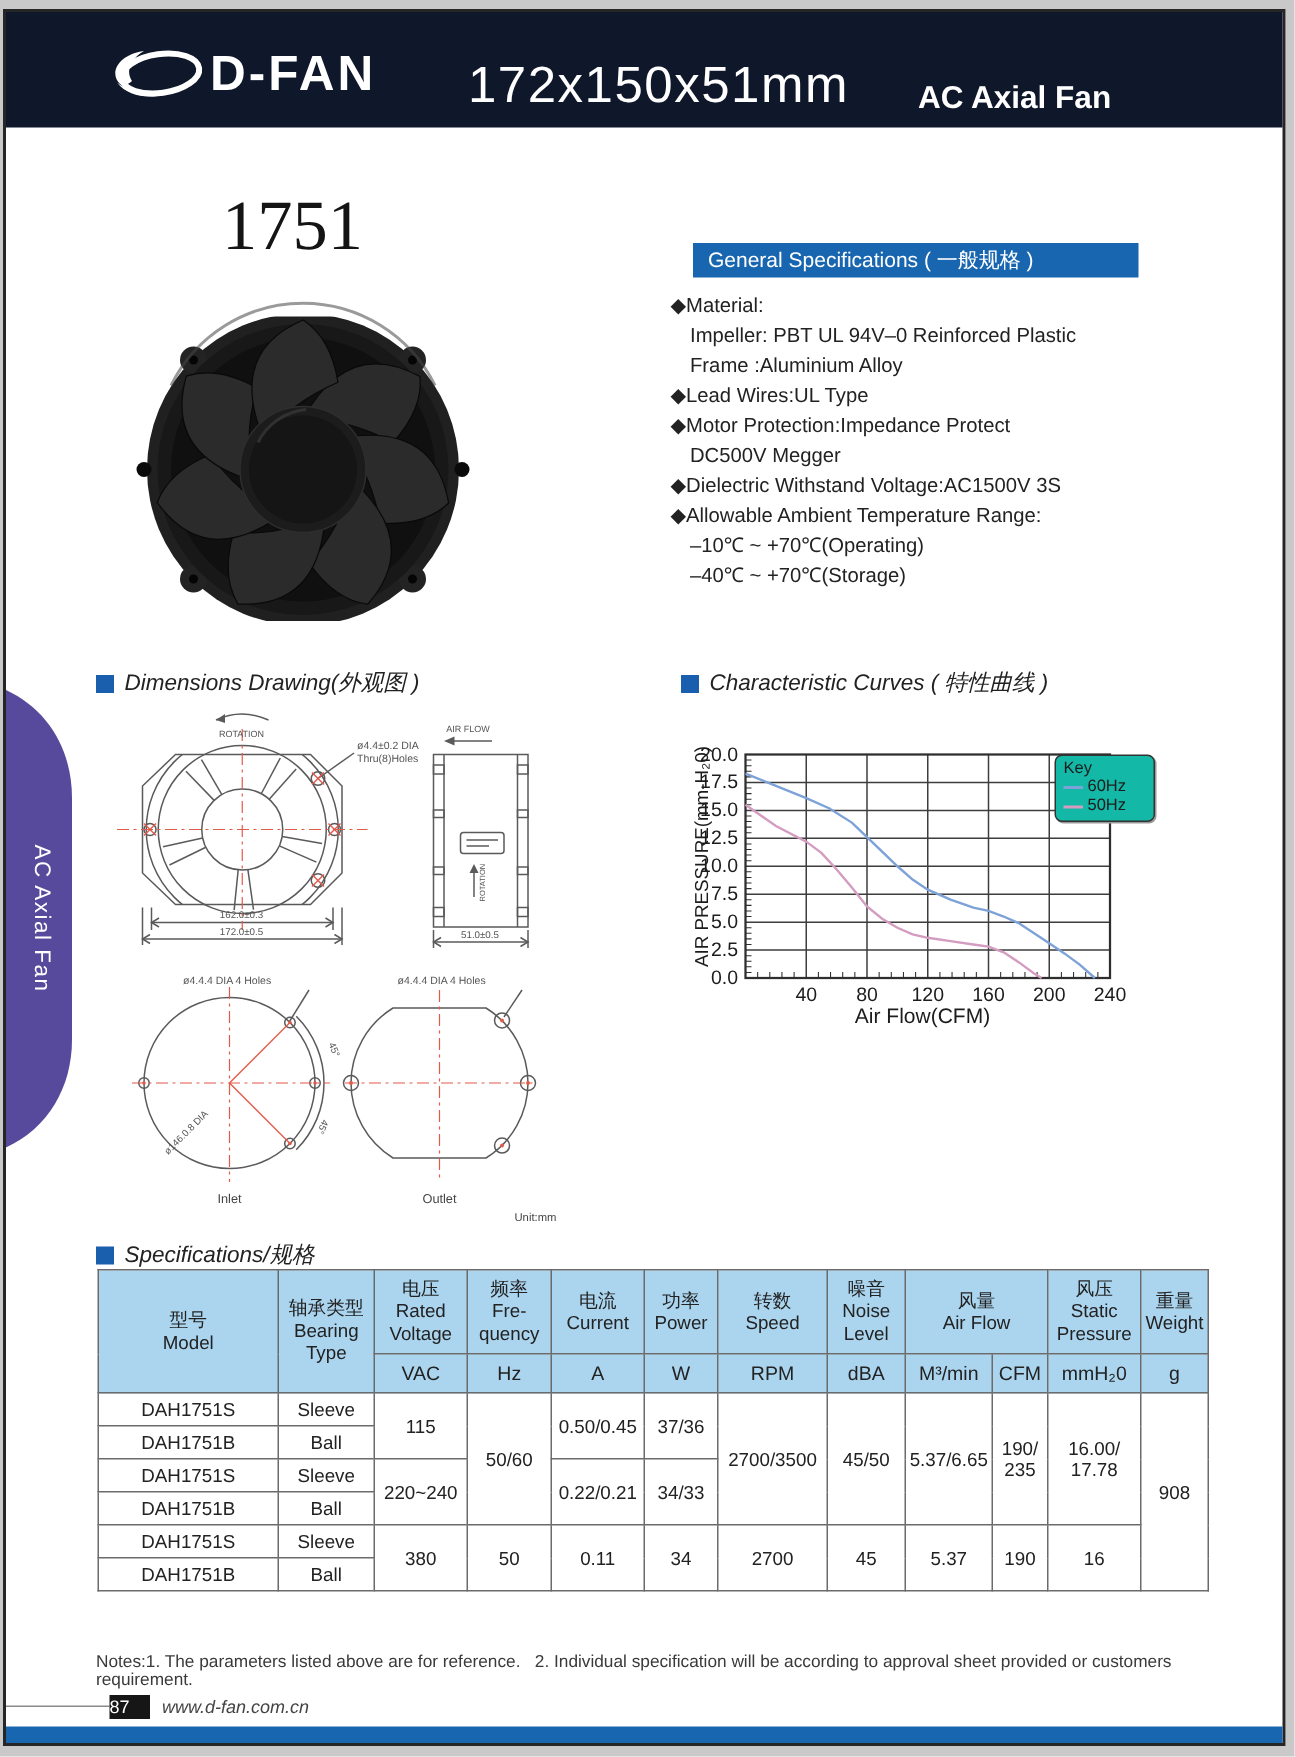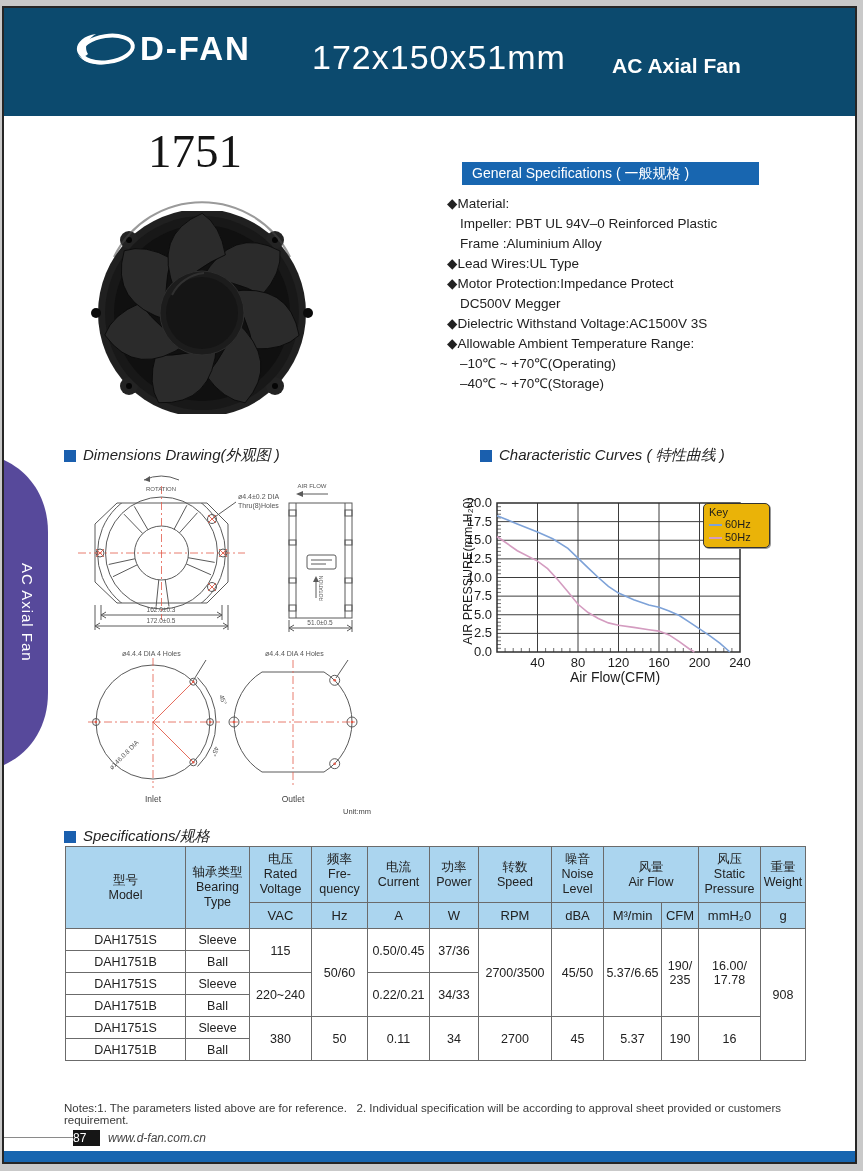--- a/index.html
+++ b/index.html
@@ -3,21 +3,21 @@
 <meta charset="utf-8">
 <style>
   html,body{margin:0;padding:0;}
   body{width:863px;height:1171px;position:relative;background:#c9c9c9;
        font-family:"Liberation Sans",sans-serif;overflow:hidden;}
   .page{position:absolute;left:2px;top:6px;width:851px;height:1154px;
         background:#fff;border:2px solid #262626;}
   .abs{position:absolute;}
 
   
-  .hdr{position:absolute;left:0;top:0;width:100%;height:108px;background:#0c4a6e;}
+  .hdr{position:absolute;left:0;top:0;width:100%;height:77px;background:#0f172a;}
   .logo-wrap{position:absolute;left:70px;top:20px;display:flex;align-items:center;}
   .logo-text{color:#fff;font-size:33px;font-weight:bold;letter-spacing:2px;margin-left:4px;}
   .hdr-size{position:absolute;left:308px;top:30px;color:#fff;font-size:34px;letter-spacing:1px;}
   .hdr-sub{position:absolute;left:608px;top:46px;color:#fff;font-size:21px;font-weight:bold;}
 
   
   .model-title{position:absolute;left:86px;top:116px;width:210px;text-align:center;
                font-family:"Liberation Serif",serif;font-size:47px;color:#141414;}
 
   
@@ -32,21 +32,21 @@
   .sec-title{position:absolute;font-size:15px;color:#222;display:flex;align-items:center;gap:7px;font-style:italic;}
   .sec-sq{width:12px;height:12px;background:#1a5fae;display:inline-block;}
 
   
   .chart-title{position:absolute;left:505px;top:470px;width:215px;text-align:center;
                font-size:19px;color:#1c1c1c;}
   .ylab{position:absolute;left:381px;top:555px;width:168px;height:16px;text-align:center;
         font-size:12.5px;color:#1c1c1c;transform:rotate(-90deg);}
   .xlab{position:absolute;left:511px;top:661px;width:200px;text-align:center;
         font-size:14px;color:#1c1c1c;}
-  .legend{position:absolute;left:699px;top:495px;width:56px;background:#eab308;
+  .legend{position:absolute;left:699px;top:495px;width:56px;background:#14b8a6;
           border:1.2px solid #333;border-radius:5px;padding:2px 4px 3px 5px;
           font-size:11px;color:#1c1c1c;box-shadow:1px 1px 0 #999;}
   .lg-row{display:flex;align-items:center;gap:3px;line-height:13px;}
   .lg-line{display:inline-block;width:13px;height:2px;}
 
   
   table.sp{position:absolute;left:61px;top:838px;border-collapse:collapse;
            table-layout:fixed;width:740px;font-size:12.5px;color:#222;}
   table.sp th,table.sp td{border:1px solid #6b6b6b;text-align:center;vertical-align:middle;
            padding:0;white-space:pre-line;font-weight:normal;}
@@ -130,21 +130,21 @@
       <div class="gs-line b">◆Dielectric Withstand Voltage:AC1500V 3S</div>
       <div class="gs-line b">◆Allowable Ambient Temperature Range:</div>
       <div class="gs-line">–10℃ ~ +70℃(Operating)</div>
       <div class="gs-line">–40℃ ~ +70℃(Storage)</div>
     </div>
 
   <div class="sec-title" style="left:60px;top:438px;">
     <span class="sec-sq"></span>
     <span>Dimensions Drawing(外观图 )</span>
   </div>
-  <div class="sec-title" style="left:476px;top:438px;">
+  <div class="sec-title" style="left:450px;top:438px;">
     <span class="sec-sq"></span>
     <span>Characteristic Curves ( 特性曲线 )</span>
   </div>
 
   <svg class="abs" style="left:56px;top:462px;" width="400" height="350" viewBox="0 0 400 350" font-family="Liberation Sans, sans-serif">
     <g stroke="#5a5a5a" stroke-width="1" fill="none">
 
       <polygon points="57,33 147,33 168,54 168,112 147,133 57,133 35,112 35,54"></polygon>
       <clipPath id="fvc">
           <polygon points="57,33 147,33 168,54 168,112 147,133 57,133 35,112 35,54"></polygon>

